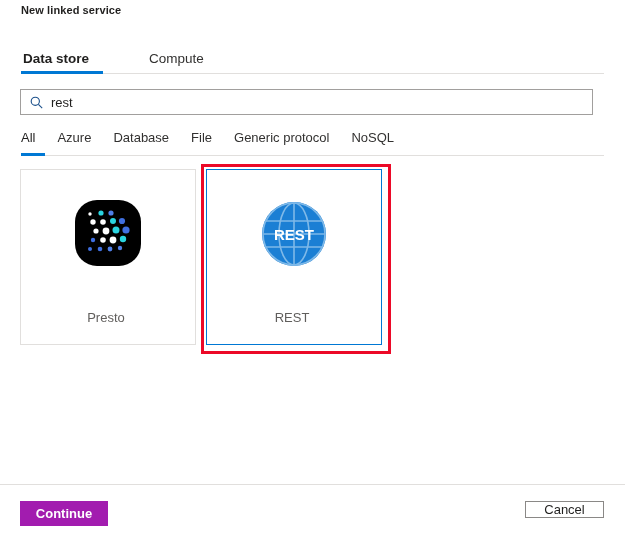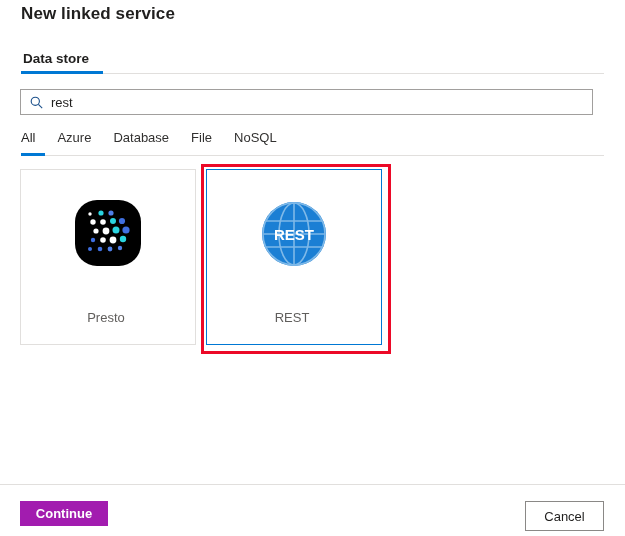--- a/index.html
+++ b/index.html
@@ -14,21 +14,21 @@
     color: #323130;
     overflow: hidden;
     position: relative;
   }
 
   
   .page-title {
     position: absolute;
     left: 21px;
     top: 4px;
-    font-size: 17px;
+    font-size: 11px;
     font-weight: bold;
     color: #201f1e;
     letter-spacing: 0.1px;
   }
 
   
   .primary-tabs {
     position: absolute;
     left: 21px;
     top: 46px;
@@ -205,39 +205,42 @@
     font-size: 13px;
     cursor: pointer;
     padding: 0;
     font-weight: bold;
   }
   .btn-cancel {
     position: absolute;
     left: 525px;
     top: 501px;
     width: 79px;
-    height: 30px;
+    height: 17px;
     background: #ffffff;
     color: #201f1e;
     border: 1px solid #8a8886;
     font-family: "Liberation Sans", sans-serif;
     font-size: 13px;
     cursor: pointer;
     padding: 0;
     box-sizing: border-box;
   }
 </style>
 </head>
 <body>
 
 <div class="page-title">New linked service</div>
 
 <div class="primary-tabs">
   <div class="primary-tab selected">
     <span>Data store</span>
+  </div>
+  <div class="primary-tab">
+    <span>Compute</span>
   </div>
 </div>
 <div class="primary-tabs-rule"></div>
 <div class="primary-tab-underline"></div>
 
 <div class="search-box">
   <span class="search-icon">
     <svg width="13" height="13" viewBox="0 0 13 13" aria-hidden="true">
       <circle cx="5.3" cy="5.3" r="4.1" fill="none" stroke="#1a4f8a" stroke-width="1.1"></circle>
       <line x1="8.4" y1="8.4" x2="12.2" y2="12.2" stroke="#1a4f8a" stroke-width="1.1"></line>
@@ -251,20 +254,23 @@
     <span>All</span>
   </div>
   <div class="filter-tab">
     <span>Azure</span>
   </div>
   <div class="filter-tab">
     <span>Database</span>
   </div>
   <div class="filter-tab">
     <span>File</span>
+  </div>
+  <div class="filter-tab">
+    <span>Generic protocol</span>
   </div>
   <div class="filter-tab">
     <span>NoSQL</span>
   </div>
 </div>
 <div class="filter-tabs-rule"></div>
 <div class="filter-tab-underline"></div>
 
 <div class="card-grid">
 

